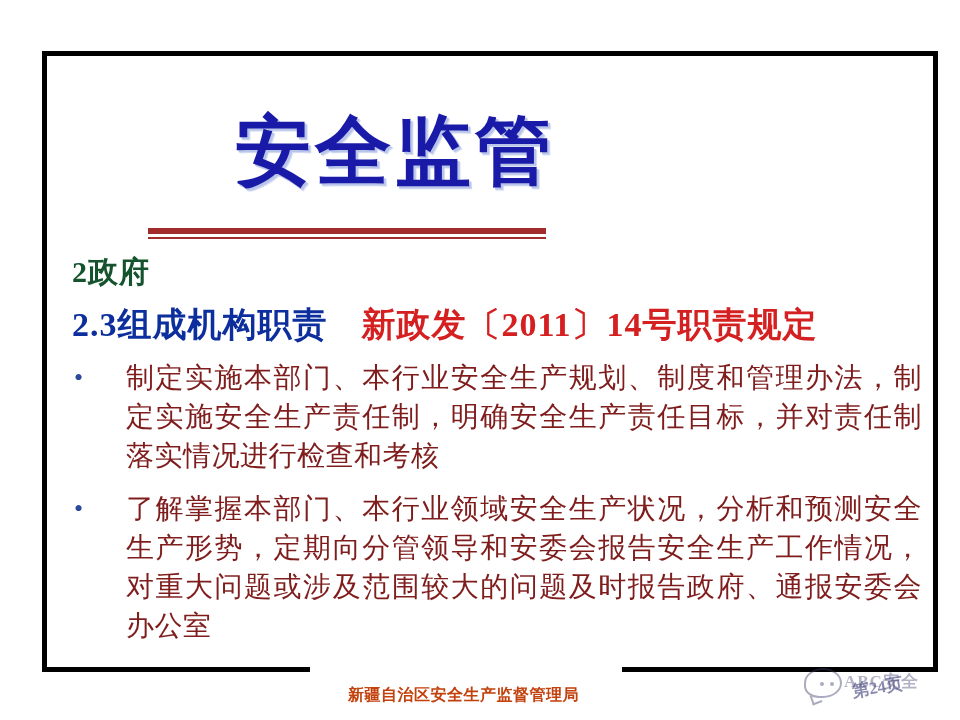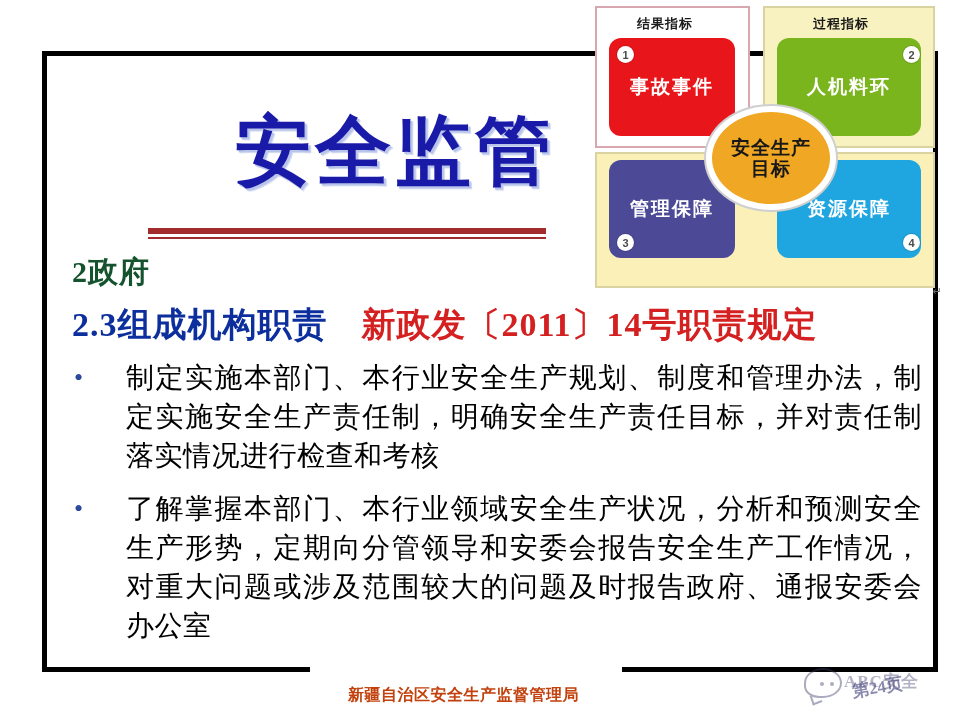--- a/index.html
+++ b/index.html
@@ -145,21 +145,21 @@
     text-align: left;
     font-size: 26px;
     line-height: 39px;
     color: #2b4a9c;
     padding-left: 2px;
   }
   .bullet-text {
     flex: 1 1 auto;
     font-size: 28px;
     line-height: 39px;
-    color: #000000;
+    color: #7f1d1d;
     text-align: justify;
     letter-spacing: 0.5px;
   }
 
   
   .footer-org {
     position: absolute;
     left: 348px;
     top: 657px;
     font-size: 16px;
@@ -393,39 +393,14 @@
   <div class="page-number">第24页</div>
 
   <div class="watermark">
     <div class="wm-bubble">
       <span class="wm-eye l"></span>
       <span class="wm-eye r"></span>
     </div>
     <div class="wm-text">ABC安全</div>
   </div>
 
-  <div id="diagram">
-    <div class="dg-panel dg-panel-tl"></div>
-    <div class="dg-panel dg-panel-tr"></div>
-    <div class="dg-panel dg-panel-bottom"></div>
-
-    <div class="dg-caption dg-cap-left">结果指标</div>
-    <div class="dg-caption dg-cap-right">过程指标</div>
-
-    <div class="dg-box dg-box-1">事故事件</div>
-    <div class="dg-box dg-box-2">人机料环</div>
-    <div class="dg-box dg-box-3">管理保障</div>
-    <div class="dg-box dg-box-4">资源保障</div>
-
-    <div class="dg-num num-1">1</div>
-    <div class="dg-num num-2">2</div>
-    <div class="dg-num num-3">3</div>
-    <div class="dg-num num-4">4</div>
-
-    <div class="dg-center">
-      <span>安全生产</span>
-      <span>目标</span>
-    </div>
-
-    <div class="dg-tick">↵</div>
-  </div>
 
 </div>
 
 </body></html>

